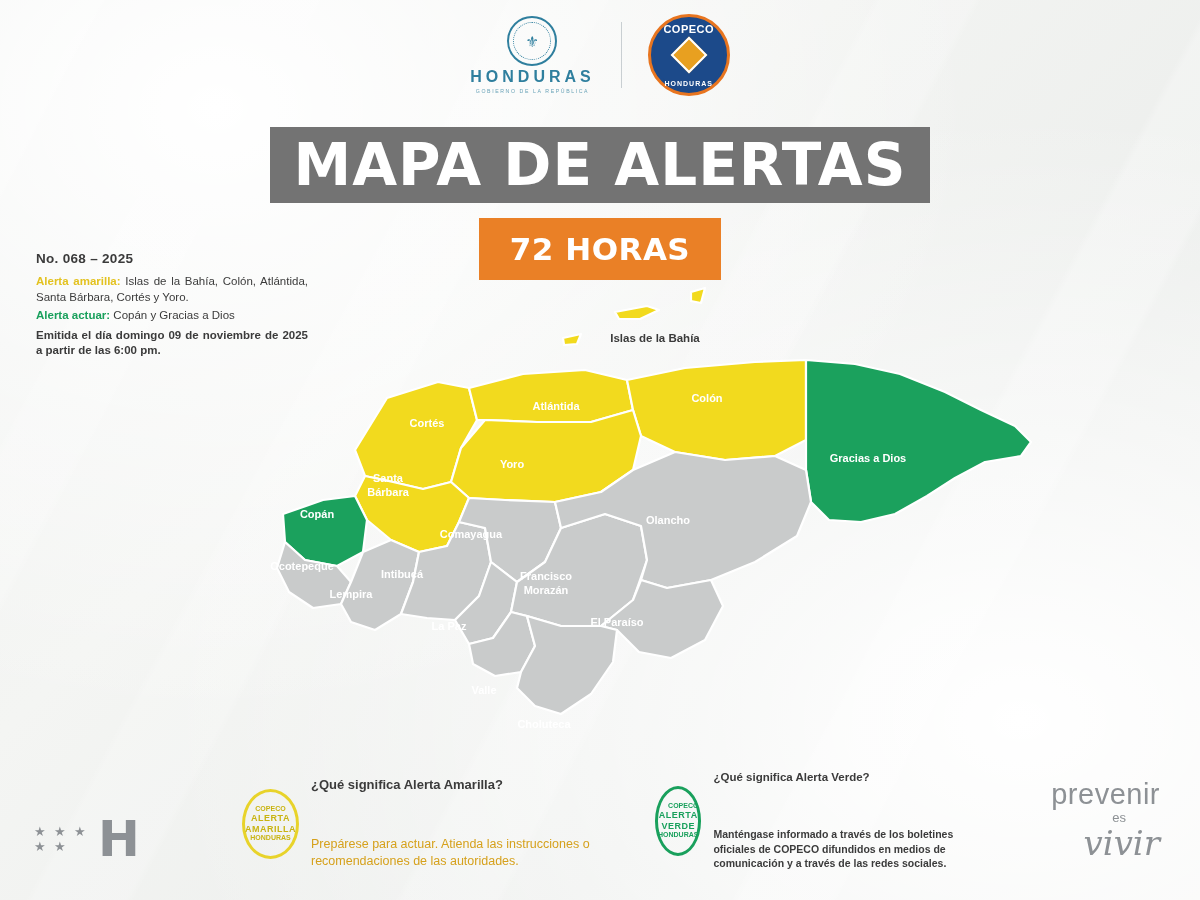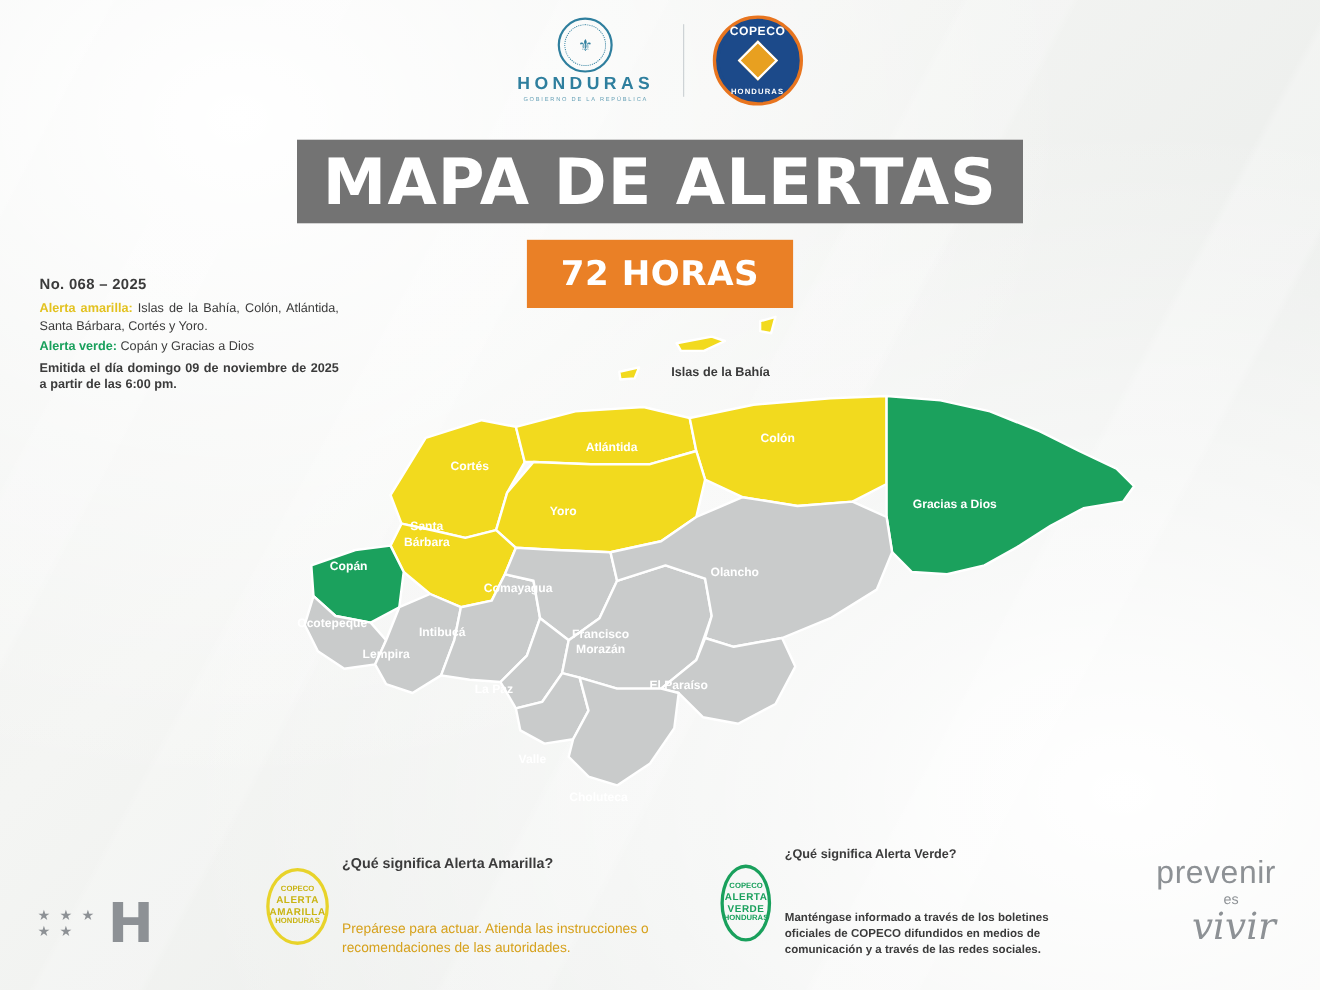--- a/index.html
+++ b/index.html
@@ -253,21 +253,21 @@
     display: flex;
     flex-direction: column;
     align-items: center;
     justify-content: center;
     font-size: 7px;
     font-weight: bold;
     text-align: center;
     line-height: 1.15;
   }
   .seal.yellow { border: 3px solid #e8d32a; color: #c9b412; }
-  .seal.green { border: 3px solid #19a05c; color: #19a05c; }
+  .seal.green { border: 3px solid #19a05c; color: #19a05c; align-items: flex-end; }
   .seal .mid { font-size: 9px; letter-spacing: .5px; }
   .note-block { position: absolute; display: flex; align-items: center; gap: 12px; }
   .note-yellow { left: 242px; bottom: 10px; width: 400px; }
   .note-green { left: 655px; bottom: 10px; width: 320px; }
   .note-title { font-weight: bold; font-size: 13px; color: #3b3b3b; margin-bottom: 5px; }
   .note-green .note-title { font-size: 11.5px; }
   .note-body { font-size: 12.5px; color: #d6a11c; line-height: 1.35; margin-top: 44px; }
   .note-green .note-body { font-size: 10.5px; color: #3b3b3b; font-weight: bold; }
   .brand {
     position: absolute;
@@ -309,21 +309,21 @@
   <h2>72 HORAS</h2>
 </div>
 
 <div class="info">
   <div class="bulletin">No. 068 – 2025</div>
   <p>
     <span class="lbl-yellow">Alerta amarilla:</span>
     <span>Islas de la Bahía, Colón, Atlántida, Santa Bárbara, Cortés y Yoro.</span>
   </p>
   <p>
-    <span class="lbl-green">Alerta verde:</span>
+    <span class="lbl-green">Alerta actuar:</span>
     <span>Copán y Gracias a Dios</span>
   </p>
   <span class="issued">Emitida el día domingo 09 de noviembre de 2025 a partir de las 6:00 pm.</span>
 </div>
 
 <div class="map-wrap">
   <svg viewBox="0 0 810 500" xmlns="http://www.w3.org/2000/svg">
     <g stroke="#ffffff" stroke-width="2.2" stroke-linejoin="round">
 
       <path fill="#f2da1e" d="M360 42 L392 36 L404 40 L385 49 L364 49 Z"></path>

